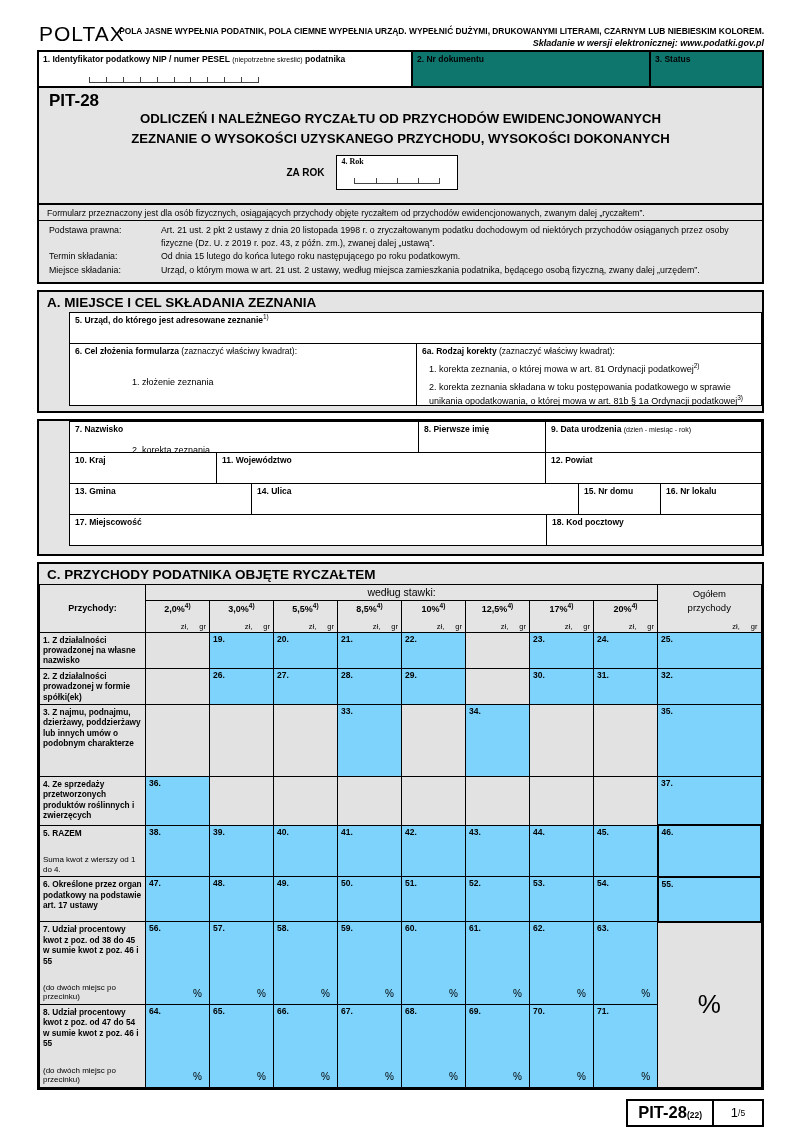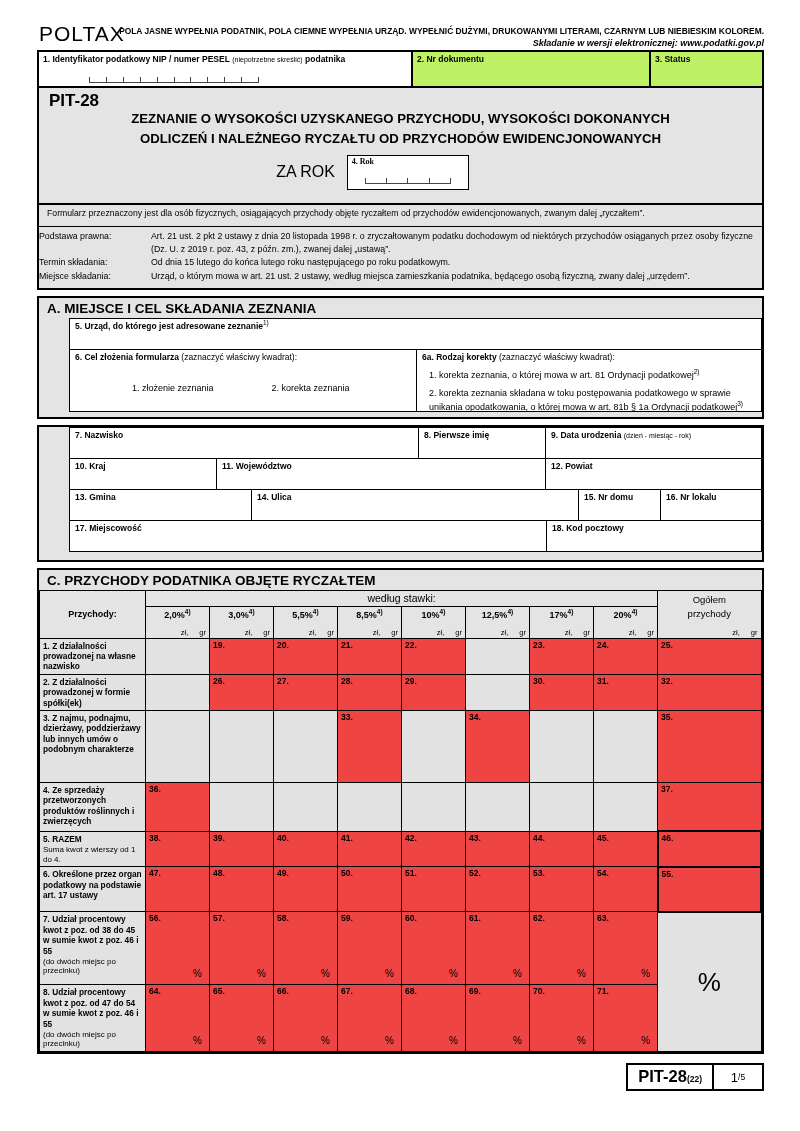--- a/index.html
+++ b/index.html
@@ -21,54 +21,54 @@
   
   .topbox{border:2px solid #000;background:#e4e4e4;}
   .idrow{display:flex;height:34px;border-bottom:2px solid #000;}
   .idcell{position:relative;box-sizing:border-box;}
   .idcell .lbl{padding:2px 4px;font-size:8.5px;}
   .idcell b{font-weight:bold;}
   .note{font-size:7px;font-weight:normal;}
   .c1{width:372px;background:#fff;}
   .c2{width:238px;border-left:2px solid #000;}
   .c3{flex:1;border-left:2px solid #000;}
-  .dark{background:#bef264;}
+  .dark{background:#0f766e;}
 
   .comb{position:absolute;display:flex;height:6px;}
   .comb i{flex:1;border-left:1px solid #444;border-bottom:1px solid #444;}
   .comb i:last-child{border-right:1px solid #444;}
   .comb-nip{left:50px;bottom:3px;width:170px;}
   .comb-rok{left:50%;transform:translateX(-50%);bottom:5px;width:86px;}
 
   .titlearea{position:relative;height:115px;padding-top:21px;box-sizing:border-box;}
   .formcode{position:absolute;left:10px;top:3px;font-size:17px;font-weight:bold;}
   .tline{text-align:center;font-size:13.2px;font-weight:bold;line-height:1.55;}
   .zarok-row{display:flex;justify-content:center;align-items:center;gap:12px;margin-top:5px;position:relative;left:-28px;}
-  .zarok{font-size:16px;font-weight:normal;}
+  .zarok{font-size:10px;font-weight:bold;}
   .rokbox{width:122px;height:35px;background:#fff;border:1.5px solid #000;position:relative;box-sizing:border-box;font-family:Liberation Serif, serif;}
   .rokbox .lbl{font-size:8px;font-weight:bold;padding:1px 4px;}
 
   .intro-row{border-top:2px solid #000;padding:3px 8px 2px;font-size:8.7px;}
-  .legal{border-top:1.5px solid #000;padding:3px 0 5px;font-size:8.8px;line-height:1.5;margin-top:6px;}
+  .legal{border-top:1.5px solid #000;padding:3px 10px 5px;font-size:8.8px;line-height:1.5;}
   .lrow{display:flex;}
   .llab{width:112px;flex:none;}
   .ltxt{flex:1;}
 
   
   .sec{border:2px solid #000;background:#e4e4e4;margin-top:6px;}
   .sectitle{font-size:13.5px;font-weight:bold;padding:3px 8px 2px;}
   .inner{margin-left:30px;}
   .wbox{background:#fff;border:1px solid #000;box-sizing:border-box;position:relative;}
   .flbl{padding:2px 5px;font-size:8.5px;}
   .flbl b{font-weight:bold;}
 
   .box5{height:32px;}
   .rowAB{display:flex;margin-top:-1px;margin-bottom:5px;}
   .box6{width:348px;height:63px;}
-  .opts{position:absolute;top:33px;left:62px;display:flex;gap:58px;font-size:9px;}
+  .opts{position:absolute;top:33px;left:62px;display:flex;gap:58px;font-size:9px;flex-direction:column;}
   .box6a{flex:1;margin-left:-1px;height:63px;}
   .opt6a{margin:5px 0 0 12px;font-size:9px;line-height:1.5;padding-right:6px;}
 
   .brow{display:flex;margin-top:-1px;}
   .bcell{height:32px;background:#fff;border:1px solid #000;box-sizing:border-box;margin-left:-1px;}
   .bcell:first-child{margin-left:0;}
   .bfill{flex:1;}
   #secB .inner{padding-bottom:8px;}
   #secB .brow:first-of-type{margin-top:0;}
 
@@ -79,22 +79,22 @@
   .hstub{font-size:9px;font-weight:bold !important;vertical-align:middle;text-align:center;}
   .hgroup{font-size:10.5px;text-align:center;height:16px;}
   .hrate{position:relative;height:32px;vertical-align:top;}
   .rate{display:block;text-align:center;font-size:9px;font-weight:bold;margin-top:3px;}
   .units{position:absolute;right:3px;bottom:1px;font-size:7.5px;display:flex;gap:11px;}
   .htotal{position:relative;vertical-align:top;}
   .httl{text-align:center;font-size:9.5px;font-weight:normal;line-height:1.5;margin-top:2px;}
 
   .tstub{background:#e2e2e2;vertical-align:top;padding:2px 3px !important;}
   .rl{font-size:8.3px;font-weight:bold;line-height:1.25;}
-  .rs{font-size:8px;line-height:1.2;margin-top:1px;}
-  .tin{background:#ef4444;vertical-align:top;position:relative;margin-top:20px;}
+  .rs{font-size:8px;line-height:1.2;margin-top:17px;}
+  .tin{background:#7dd3fc;vertical-align:top;position:relative;margin-top:20px;}
   .num{display:block;font-size:8.5px;font-weight:bold;padding:1px 0 0 3px;}
   .tdis{background:#e2e2e2;}
   .pctsign{position:absolute;right:7px;bottom:5px;font-size:10px;}
   .tbold{border:2.5px solid #000 !important;}
   .tmerged{background:#e2e2e2;text-align:center;vertical-align:middle;font-size:26px;}
 
   
   .footer{display:flex;justify-content:flex-end;margin-top:9px;}
   .fbox{display:flex;border:2px solid #000;background:#fff;}
   .fcode{padding:2px 10px 3px;font-size:16.5px;font-weight:bold;}
@@ -135,22 +135,22 @@
       <div class="idcell c2 dark">
         <div class="lbl"><b>2. Nr dokumentu</b></div>
       </div>
       <div class="idcell c3 dark">
         <div class="lbl"><b>3. Status</b></div>
       </div>
     </div>
 
     <div class="titlearea">
       <div class="formcode">PIT-28</div>
+      <div class="tline">ODLICZEŃ I NALEŻNEGO RYCZAŁTU OD PRZYCHODÓW EWIDENCJONOWANYCH</div>
       <div class="tline">ZEZNANIE O WYSOKOŚCI UZYSKANEGO PRZYCHODU, WYSOKOŚCI DOKONANYCH</div>
-      <div class="tline">ODLICZEŃ I NALEŻNEGO RYCZAŁTU OD PRZYCHODÓW EWIDENCJONOWANYCH</div>
       <div class="zarok-row">
         <span class="zarok">ZA ROK</span>
         <div class="rokbox">
           <div class="lbl">4. Rok</div>
           <div class="comb comb-rok">
               <i></i>
               <i></i>
               <i></i>
               <i></i>
             </div>

